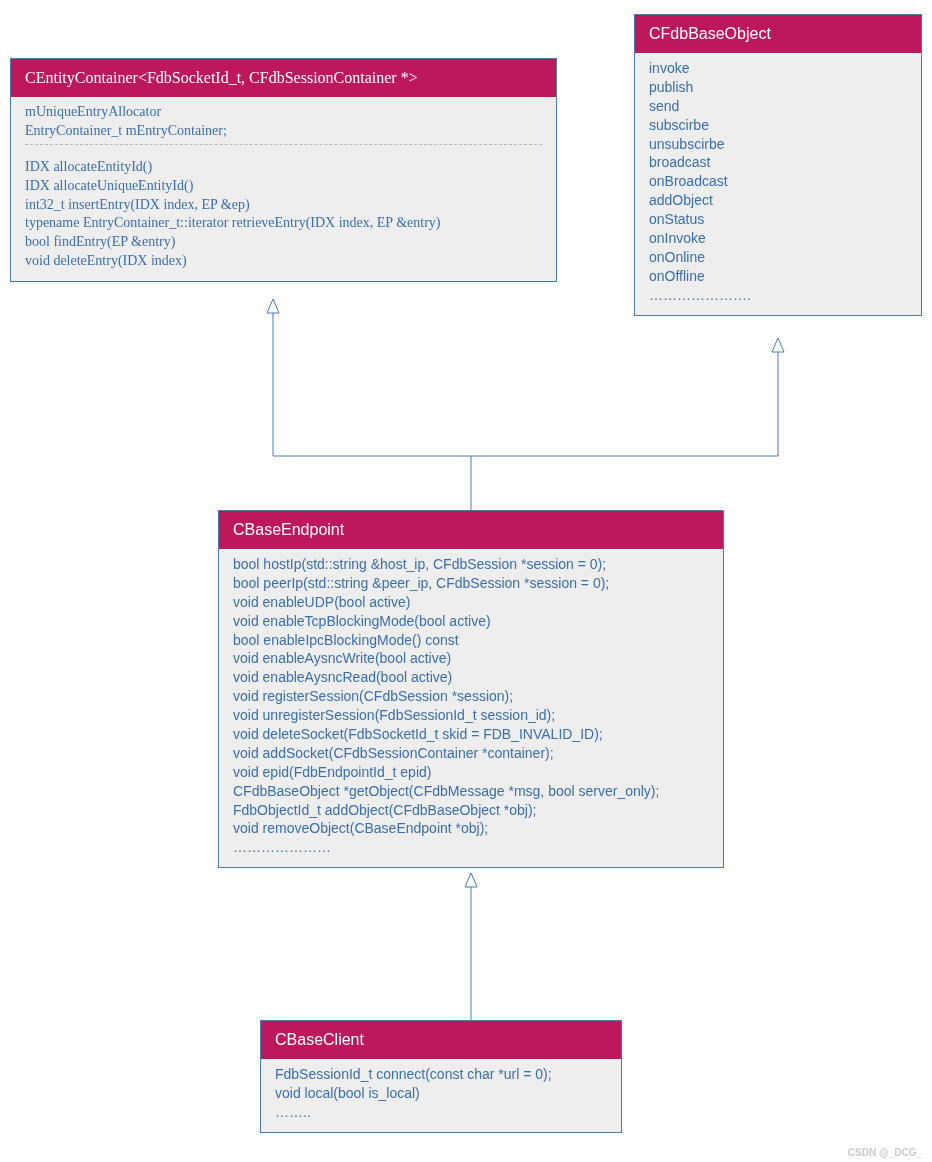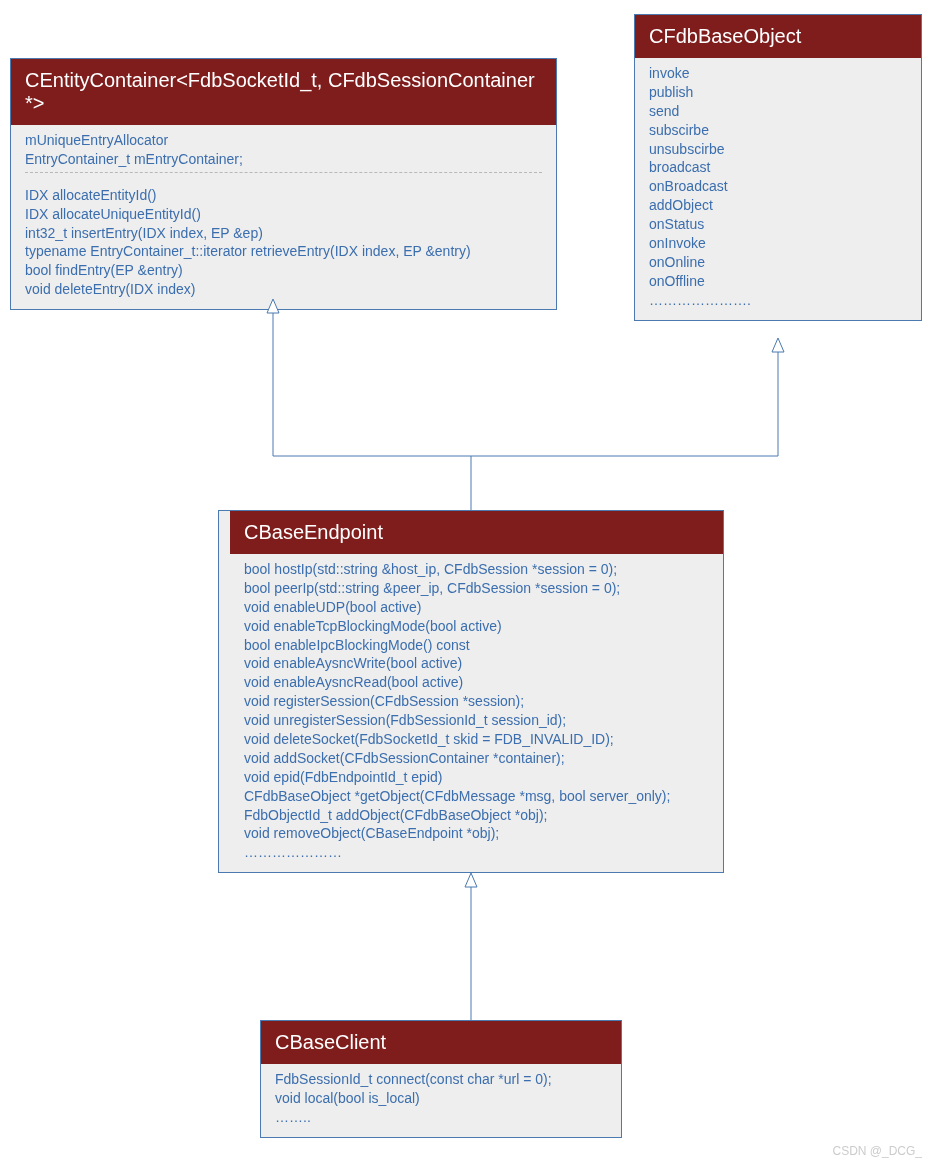--- a/index.html
+++ b/index.html
@@ -13,24 +13,24 @@
     height: 1162px;
     position: relative;
   }
   .class-box {
     position: absolute;
     border: 1px solid #4a7ab0;
     background: #eeeeee;
     box-sizing: border-box;
   }
   .class-title {
-    background: #7f1d1d;
+    background: #be185d;
     color: #ffffff;
     padding: 10px 14px;
-    font-size: 20px;
+    font-size: 16px;
     font-weight: 400;
   }
   .class-section {
     padding: 6px 14px 10px 14px;
   }
   .dashed-bottom {
     border-bottom: 1px dashed #b8b8b8;
     padding-bottom: 3px;
     margin-bottom: 13px;
   }
@@ -43,29 +43,30 @@
     left: 0;
     top: 0;
     width: 932px;
     height: 1162px;
     pointer-events: none;
   }
   .watermark {
     position: absolute;
     right: 10px;
     bottom: 4px;
-    font-size: 12px;
+    font-size: 10px;
     color: #cccccc;
     font-family: Arial, sans-serif;
+    font-weight: bold;
   }
 </style>
 </head>
 <body>
 
-<div class="class-box" style="left:10px; top:58px; width:547px;">
+<div class="class-box" style="left:10px; top:58px; width:547px;font-family:Liberation Serif, serif;">
   <div class="class-title">CEntityContainer&lt;FdbSocketId_t, CFdbSessionContainer *&gt;</div>
   <div class="class-section">
     <div>mUniqueEntryAllocator</div>
     <div class="dashed-bottom">EntryContainer_t mEntryContainer;</div>
     <div>IDX allocateEntityId()</div>
     <div>IDX allocateUniqueEntityId()</div>
     <div>int32_t insertEntry(IDX index, EP &amp;ep)</div>
     <div>typename EntryContainer_t::iterator retrieveEntry(IDX index, EP &amp;entry)</div>
     <div>bool findEntry(EP &amp;entry)</div>
     <div>void deleteEntry(IDX index)</div>
@@ -84,21 +85,21 @@
     <div>onBroadcast</div>
     <div>addObject</div>
     <div>onStatus</div>
     <div>onInvoke</div>
     <div>onOnline</div>
     <div>onOffline</div>
     <div>………………….</div>
   </div>
 </div>
 
-<div class="class-box" style="left:218px; top:510px; width:506px;padding-left:11px;">
+<div class="class-box" style="left:218px; top:510px; width:506px;">
   <div class="class-title">CBaseEndpoint</div>
   <div class="class-section">
     <div>bool hostIp(std::string &amp;host_ip, CFdbSession *session = 0);</div>
     <div>bool peerIp(std::string &amp;peer_ip, CFdbSession *session = 0);</div>
     <div>void enableUDP(bool active)</div>
     <div>void enableTcpBlockingMode(bool active)</div>
     <div>bool enableIpcBlockingMode() const</div>
     <div>void enableAysncWrite(bool active)</div>
     <div>void enableAysncRead(bool active)</div>
     <div>void registerSession(CFdbSession *session);</div>

